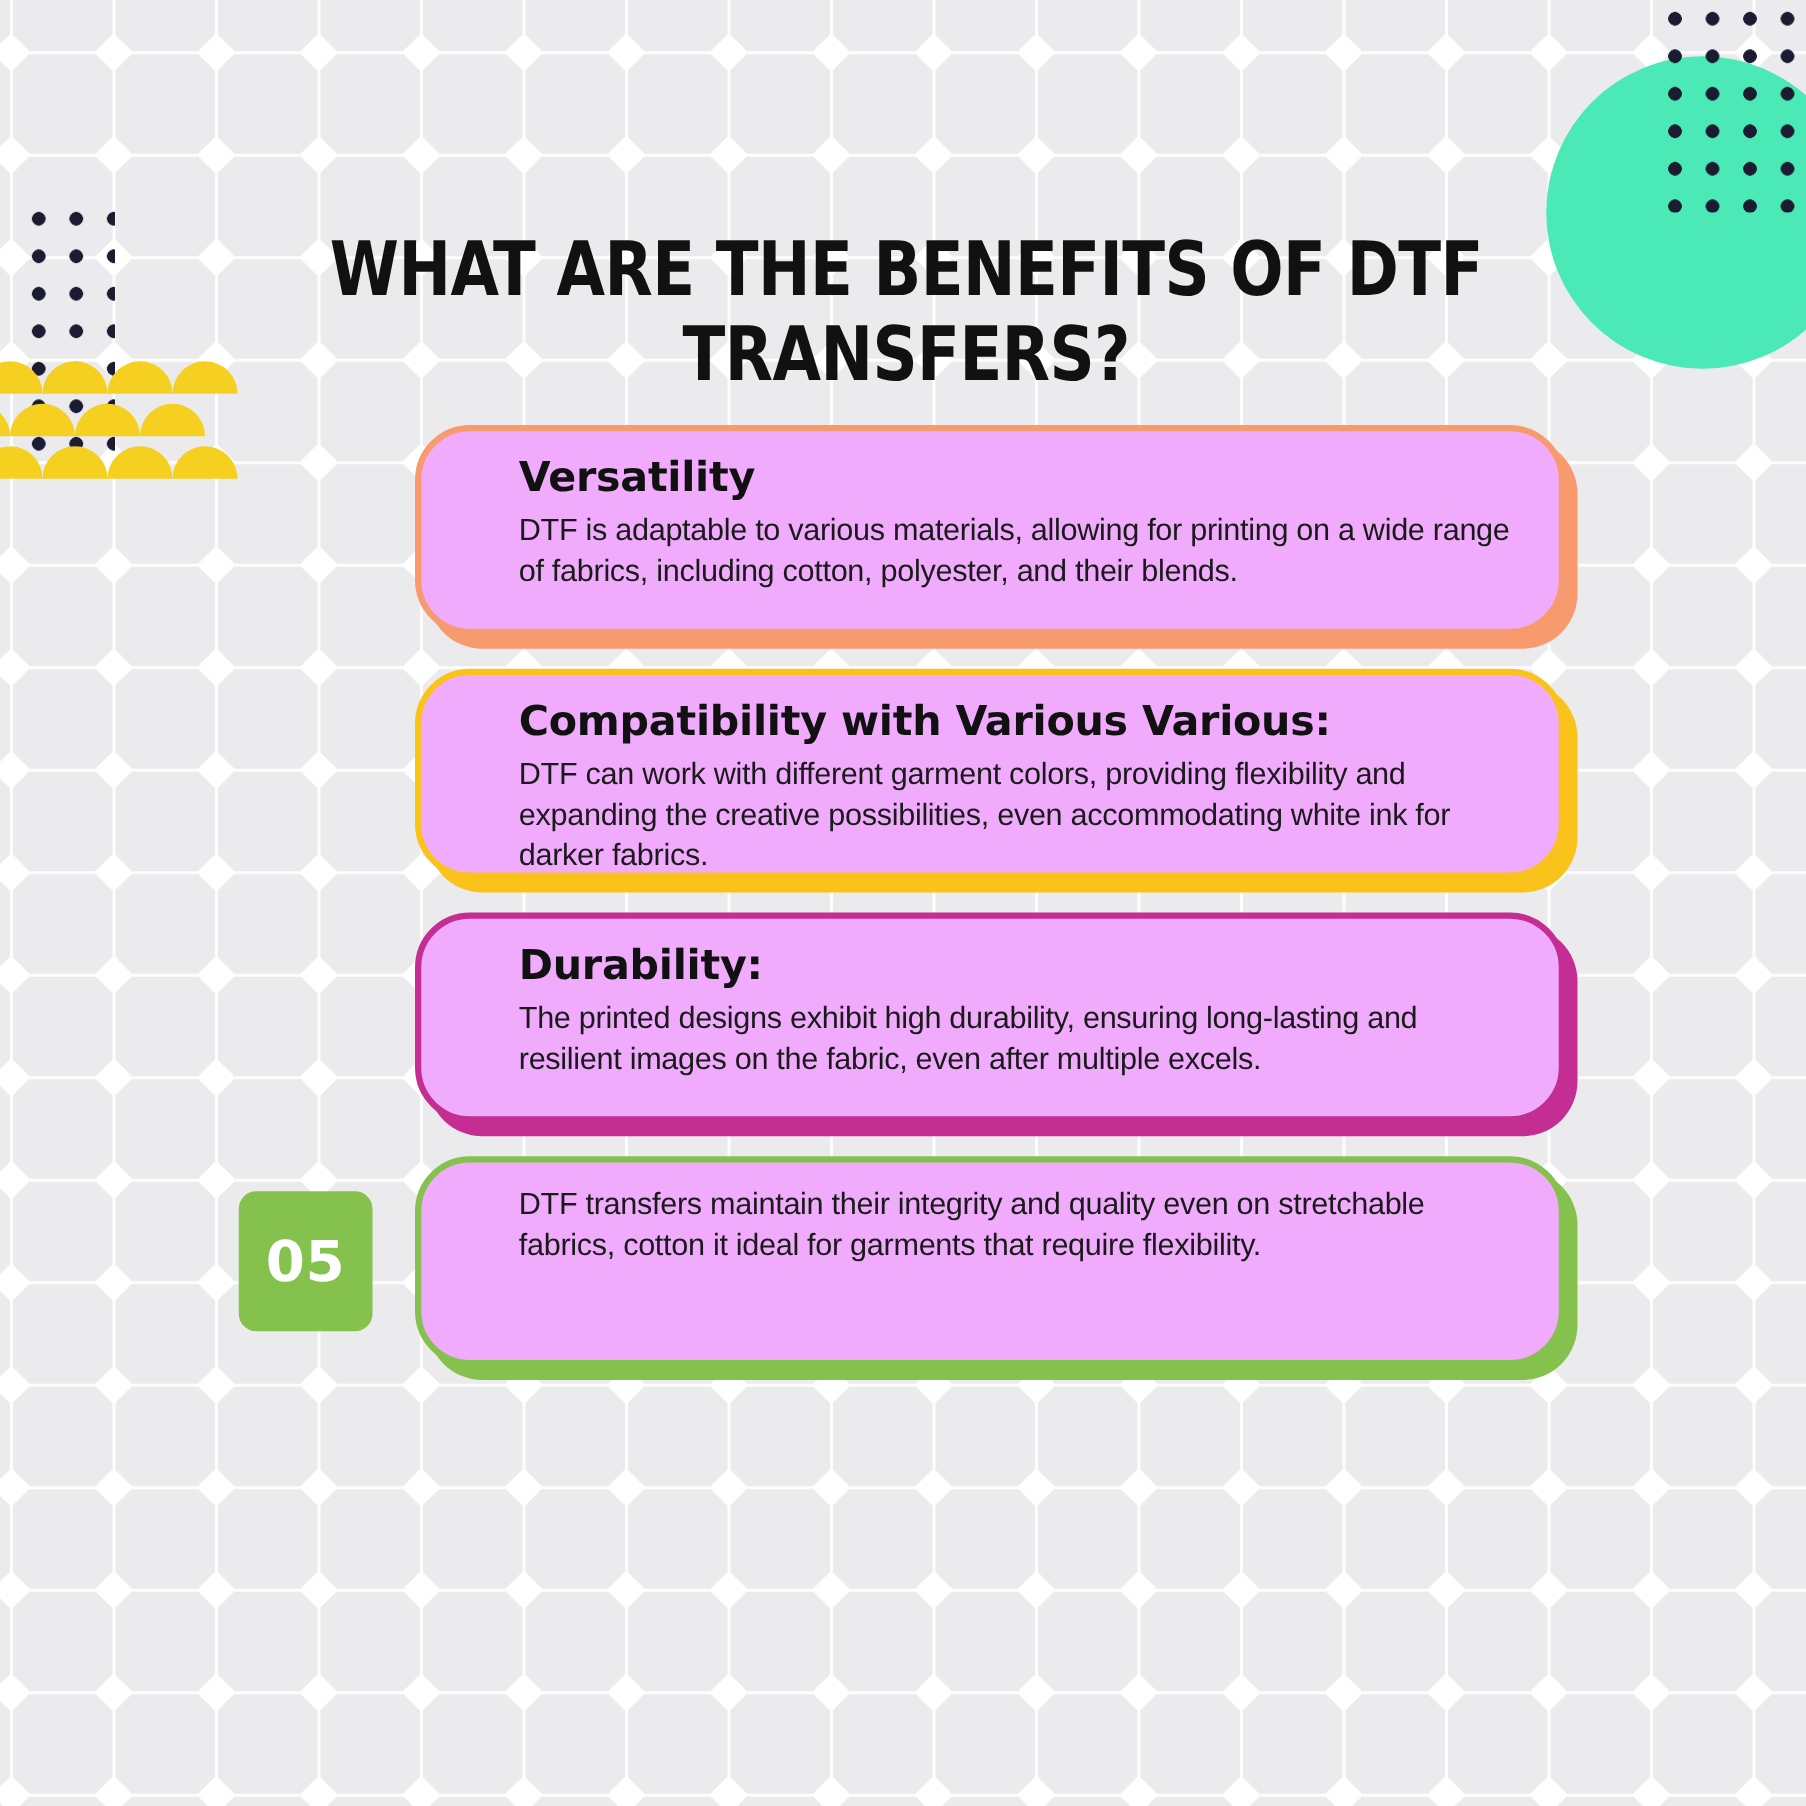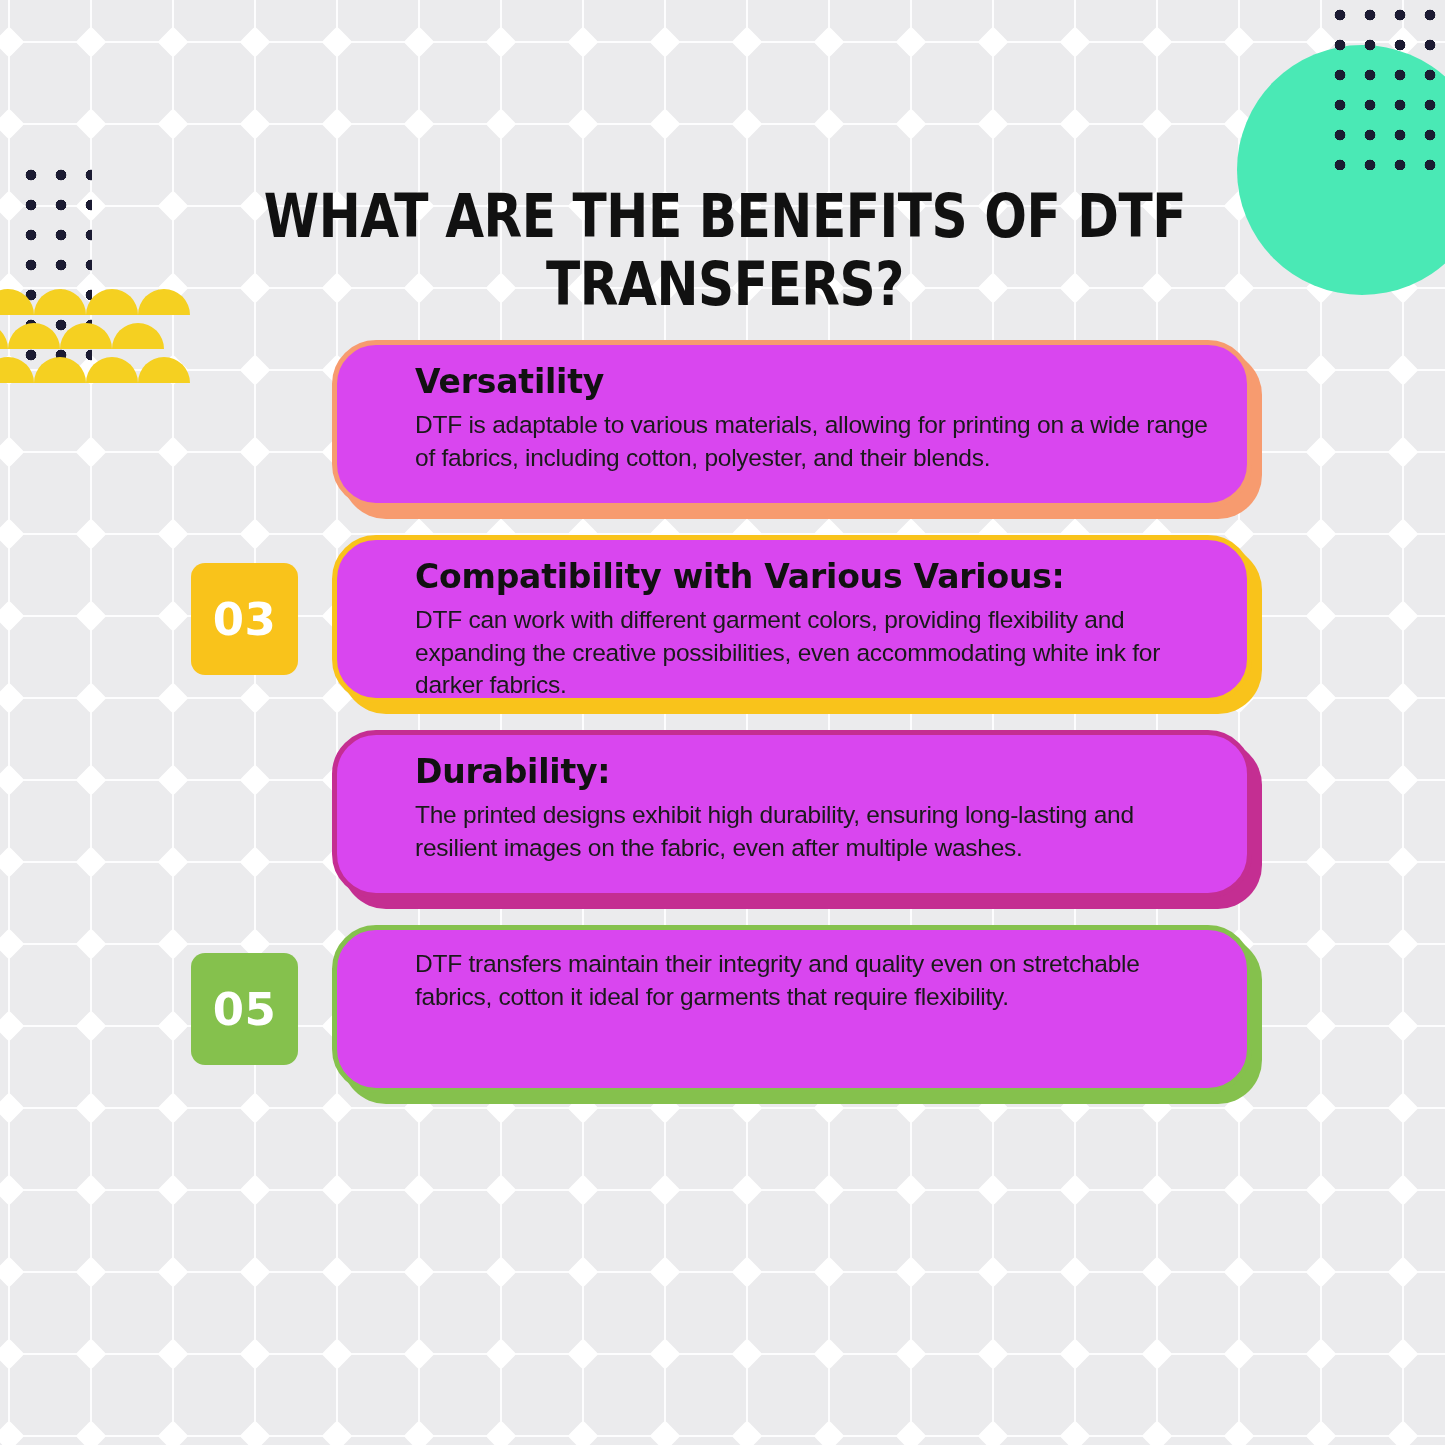--- a/index.html
+++ b/index.html
@@ -171,21 +171,21 @@
     height: 168px;
     border-radius: 44px;
   }
   .card-face {
     position: absolute;
     left: 0;
     top: 0;
     width: 920px;
     height: 168px;
     border-radius: 44px;
-    background: #d946ef;
+    background: #f0abfc;
     border: 5px solid #000;
     box-sizing: border-box;
     padding: 18px 34px 0 78px;
   }
   .card-title {
     font-size: 33px;
     font-weight: 700;
     color: #111111;
     font-family: "DejaVu Sans", sans-serif;
     letter-spacing: -0.2px;
@@ -564,35 +564,34 @@
       <div class="row">
         <div class="card-wrap">
           <div class="card-back" style="background: rgb(247, 155, 111);"></div>
           <div class="card-face" style="border-color: rgb(247, 155, 111);">
             <div class="card-title">Versatility</div>
             <div class="card-body">DTF is adaptable to various materials, allowing for printing on a wide range of fabrics, including cotton, polyester, and their blends.</div>
           </div>
         </div>
       </div>
       <div class="row">
-        <div class="badge" style="background: rgb(249, 195, 27);">03</div>
         <div class="card-wrap">
           <div class="card-back" style="background: rgb(249, 195, 27);"></div>
           <div class="card-face" style="border-color: rgb(249, 195, 27);">
             <div class="card-title">Compatibility with Various Various:</div>
             <div class="card-body">DTF can work with different garment colors, providing flexibility and expanding the creative possibilities, even accommodating white ink for darker fabrics.</div>
           </div>
         </div>
       </div>
       <div class="row">
         <div class="card-wrap">
           <div class="card-back" style="background: rgb(196, 46, 146);"></div>
           <div class="card-face" style="border-color: rgb(196, 46, 146);">
             <div class="card-title">Durability:</div>
-            <div class="card-body">The printed designs exhibit high durability, ensuring long-lasting and resilient images on the fabric, even after multiple washes.</div>
+            <div class="card-body">The printed designs exhibit high durability, ensuring long-lasting and resilient images on the fabric, even after multiple excels.</div>
           </div>
         </div>
       </div>
       <div class="row">
         <div class="badge" style="background: rgb(133, 193, 77);">05</div>
         <div class="card-wrap">
           <div class="card-back" style="background: rgb(133, 193, 77);"></div>
           <div class="card-face" style="border-color: rgb(133, 193, 77);">
             <div class="card-body">DTF transfers maintain their integrity and quality even on stretchable fabrics, cotton it ideal for garments that require flexibility.</div>
           </div>

